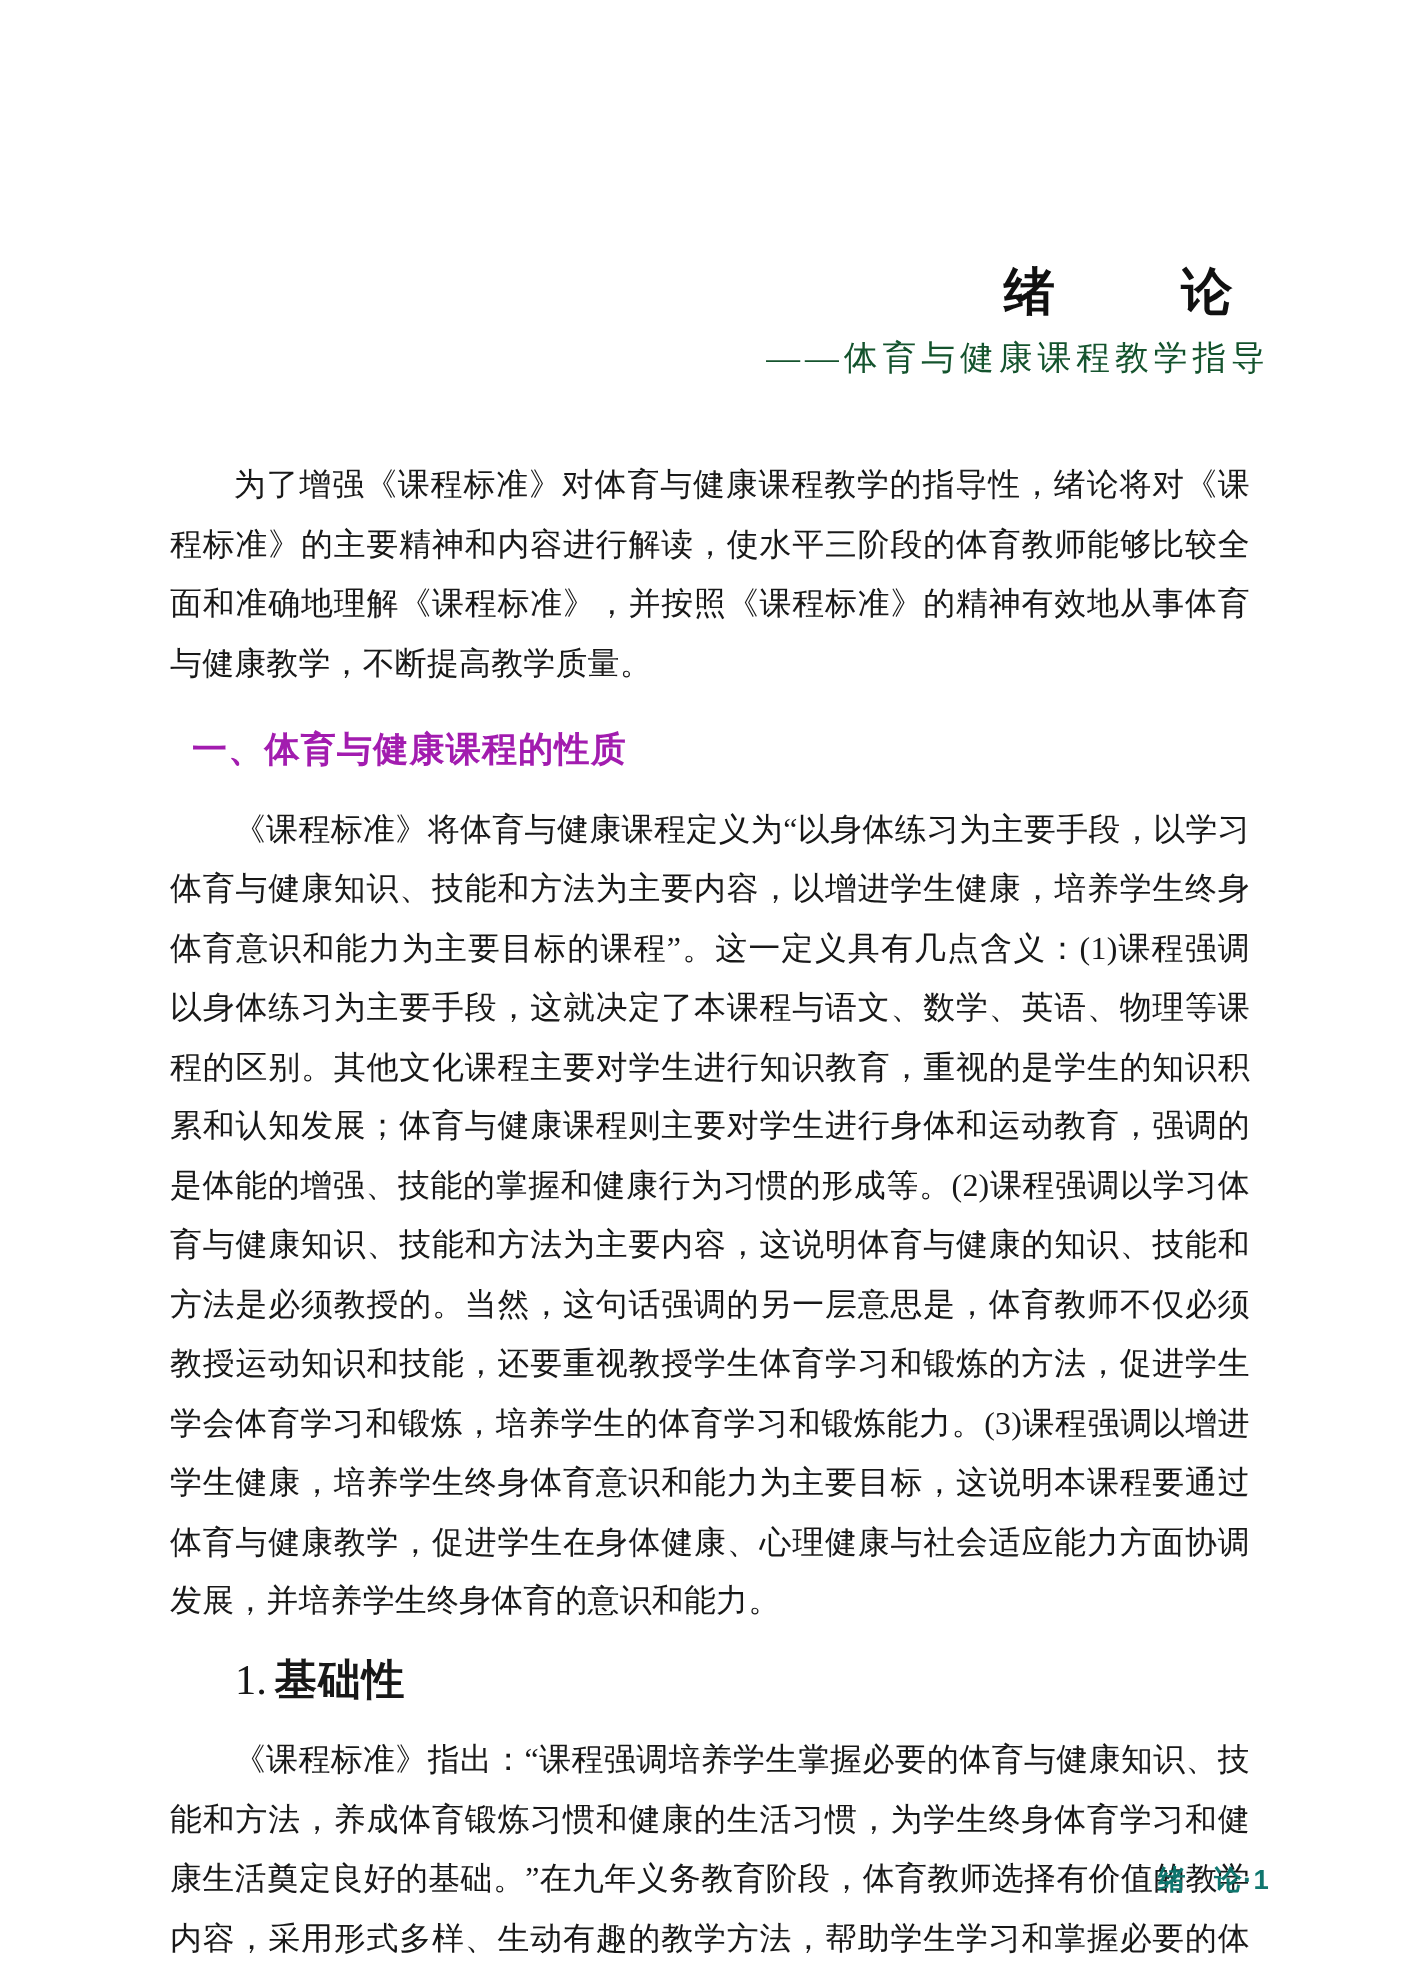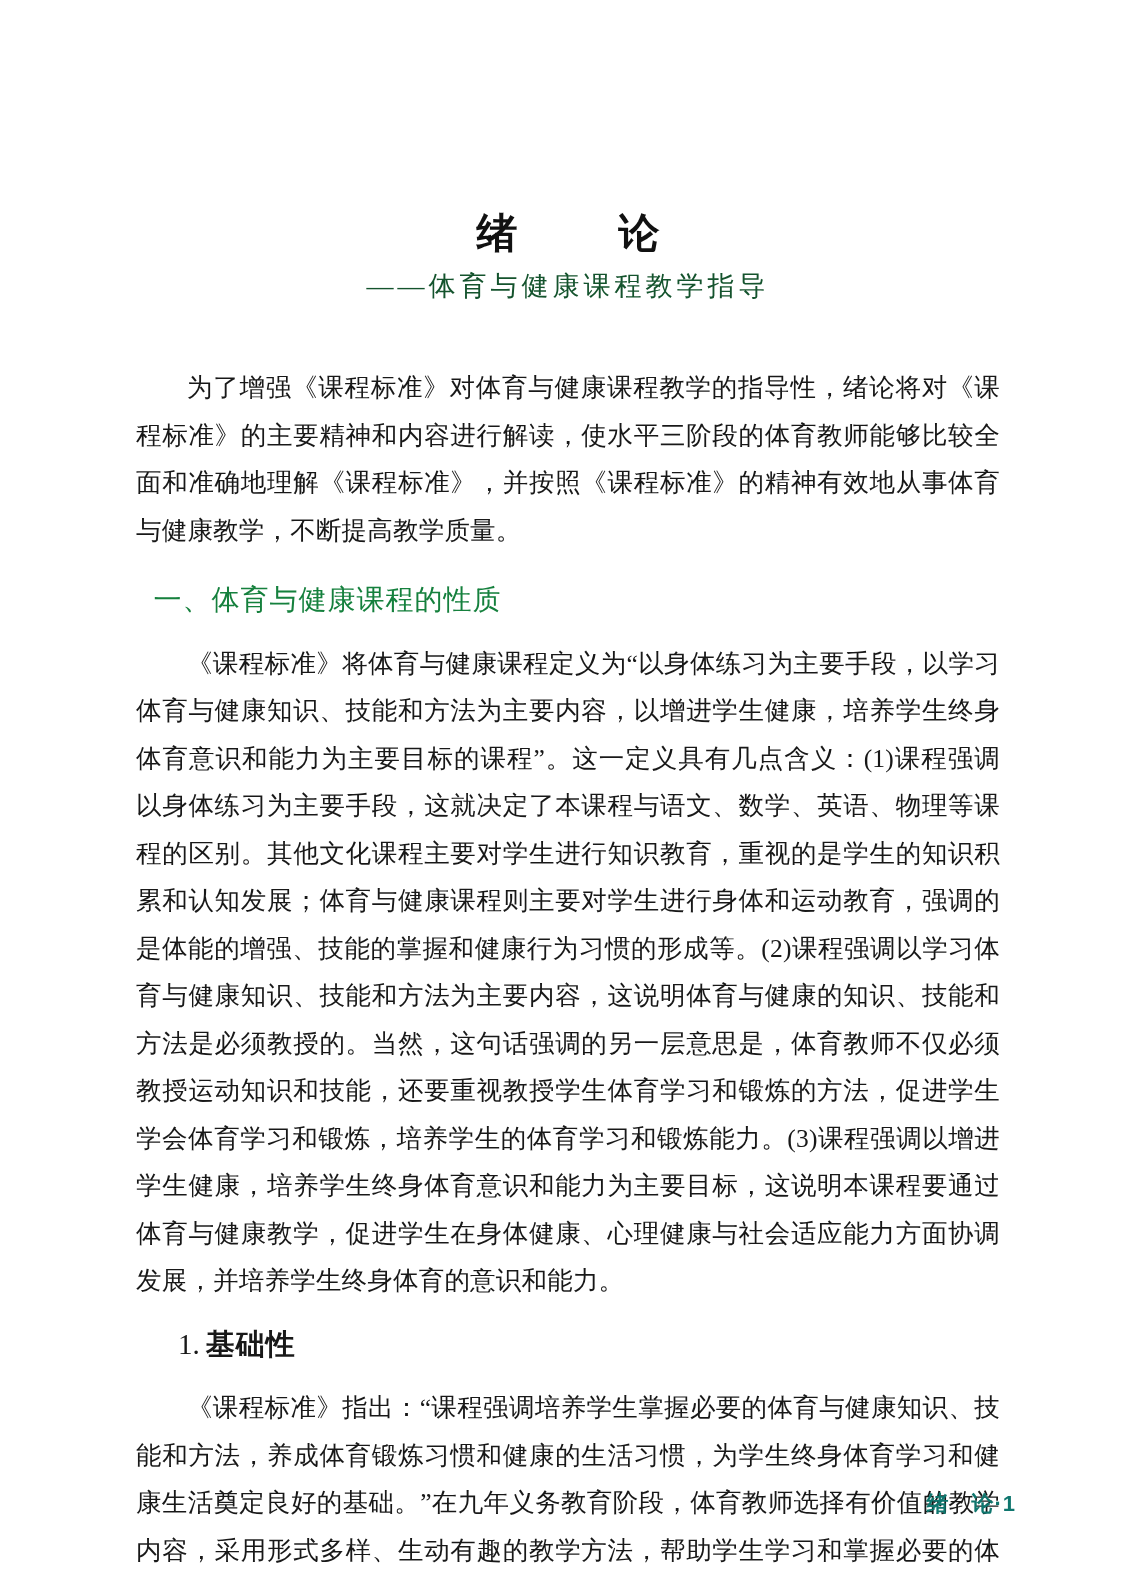--- a/index.html
+++ b/index.html
@@ -25,21 +25,21 @@
   .content {
     position: absolute;
     left: 120px;
     top: 0;
     width: 896px;   
   }
 
   
   .title-block {
     padding-top: 208px;
-    text-align: center;
+    text-align: right;
   }
   .doc-title {
     font-family: "Liberation Sans", "DejaVu Sans", sans-serif;
     font-weight: bold;
     font-size: 41px;
     letter-spacing: 30px;
     text-indent: 30px;
     line-height: 1.25;
     margin: 0;
     color: #111111;
@@ -65,33 +65,33 @@
     text-align: justify;
     text-justify: inter-ideograph;
     text-indent: 2em;
     color: #181818;
     letter-spacing: 0.2px;
   }
 
   
   h2.section-heading {
     font-family: "Liberation Sans", "DejaVu Sans", sans-serif;
-    font-weight: normal;
+    font-weight: bold;
     font-size: 28px;
     margin: 22px 0 16px 0;
     text-indent: 1.2em;
     line-height: 47.5px;
-    color: #15803d;
+    color: #a21caf;
     letter-spacing: 1px;
   }
 
   
   h3.sub-heading {
     margin: 0;
-    font-size: 29px;
+    font-size: 34px;
     line-height: 47.5px;
     text-indent: 2em;
     font-weight: normal;
     color: #181818;
   }
   h3.sub-heading .num {
     font-family: "Liberation Serif", "DejaVu Serif", serif;
     font-weight: normal;
   }
   h3.sub-heading .label {

